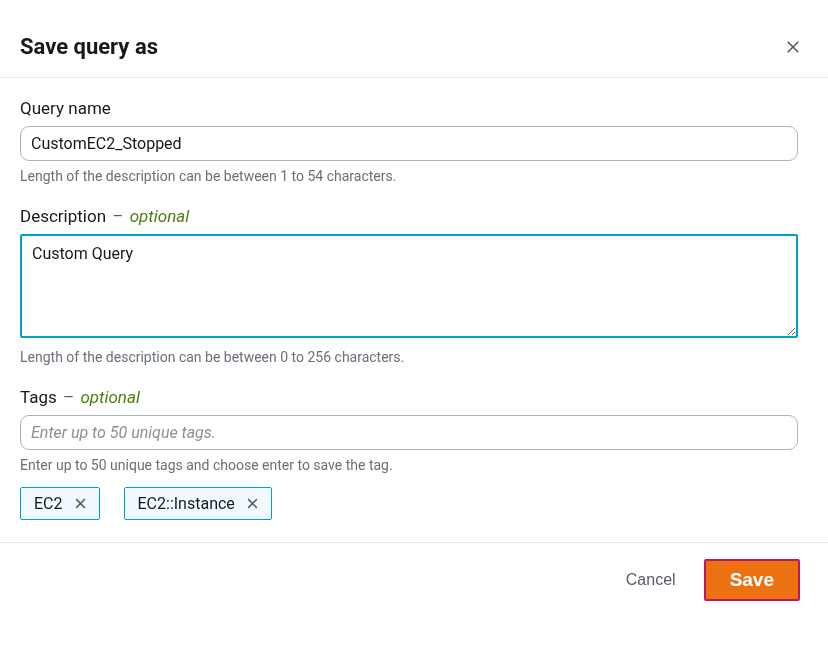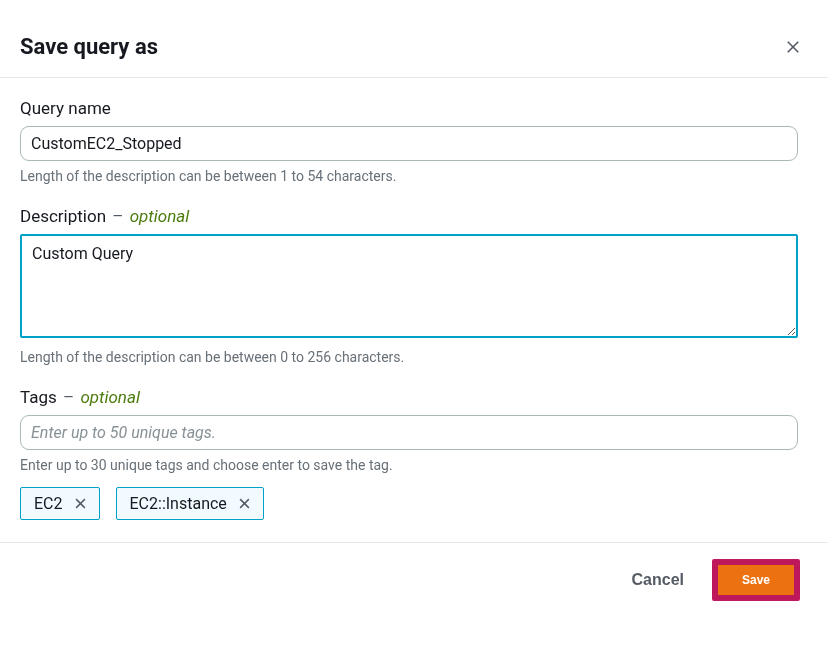--- a/index.html
+++ b/index.html
@@ -87,21 +87,21 @@
       height: 104px;
       outline: none;
     }
     .hint-text {
       font-size: 14px;
       color: #687078;
       margin-top: 7px;
     }
     .tags-row {
       display: flex;
-      gap: 16px;
+      gap: 24px;
       margin-top: 14px;
     }
     .tag-chip {
       display: inline-flex;
       align-items: center;
       gap: 10px;
       padding: 6px 11px 6px 13px;
       border: 1px solid #00a1c9;
       background: #f1faff;
       border-radius: 2px;
@@ -126,30 +126,30 @@
       justify-content: flex-end;
       align-items: center;
       gap: 22px;
       padding: 16px 28px 18px 20px;
       border-top: 1px solid #e8e8e8;
     }
     .btn-cancel {
       background: transparent;
       border: none;
       font-size: 16px;
-      font-weight: 700;
+      font-weight: 400;
       color: #545b64;
       cursor: pointer;
       padding: 8px 6px;
     }
     .btn-save {
       background: #ec7211;
-      border: 6px solid #be185d;
+      border: 2px solid #be185d;
       color: #ffffff;
-      font-size: 12px;
+      font-size: 19px;
       font-weight: 700;
       padding: 8px 24px;
       border-radius: 2px;
       cursor: pointer;
     }
   </style>
 </head>
 <body>
 
 <div class="dialog-header">
@@ -176,21 +176,21 @@
     </label>
     <textarea class="textarea-input" style="">Custom Query</textarea>
     <div class="hint-text">Length of the description can be between 0 to 256 characters.</div>
   </div>
 
   <div class="form-group" style="margin-bottom:8px;">
     <label class="field-label">
       <span>Tags</span><span class="dash"> – </span><span class="optional">optional</span>
     </label>
     <input type="text" class="text-input" placeholder="Enter up to 50 unique tags." style="">
-    <div class="hint-text">Enter up to 30 unique tags and choose enter to save the tag.</div>
+    <div class="hint-text">Enter up to 50 unique tags and choose enter to save the tag.</div>
 
     <div class="tags-row">
       <div class="tag-chip">
         <span>EC2</span>
         <span class="tag-remove">
           <svg viewBox="0 0 24 24" fill="none">
             <line x1="5" y1="5" x2="19" y2="19"></line>
             <line x1="19" y1="5" x2="5" y2="19"></line>
           </svg>
         </span>

